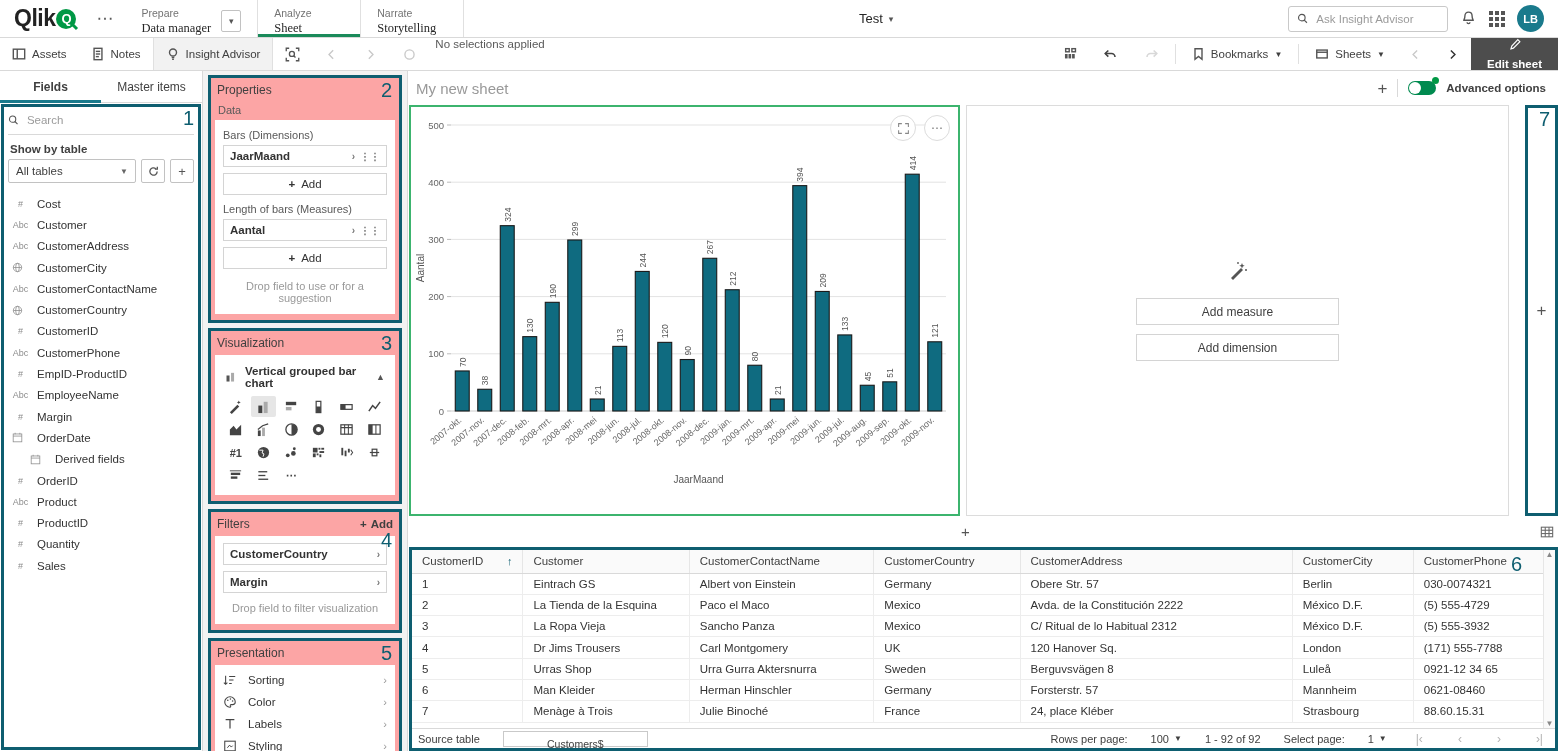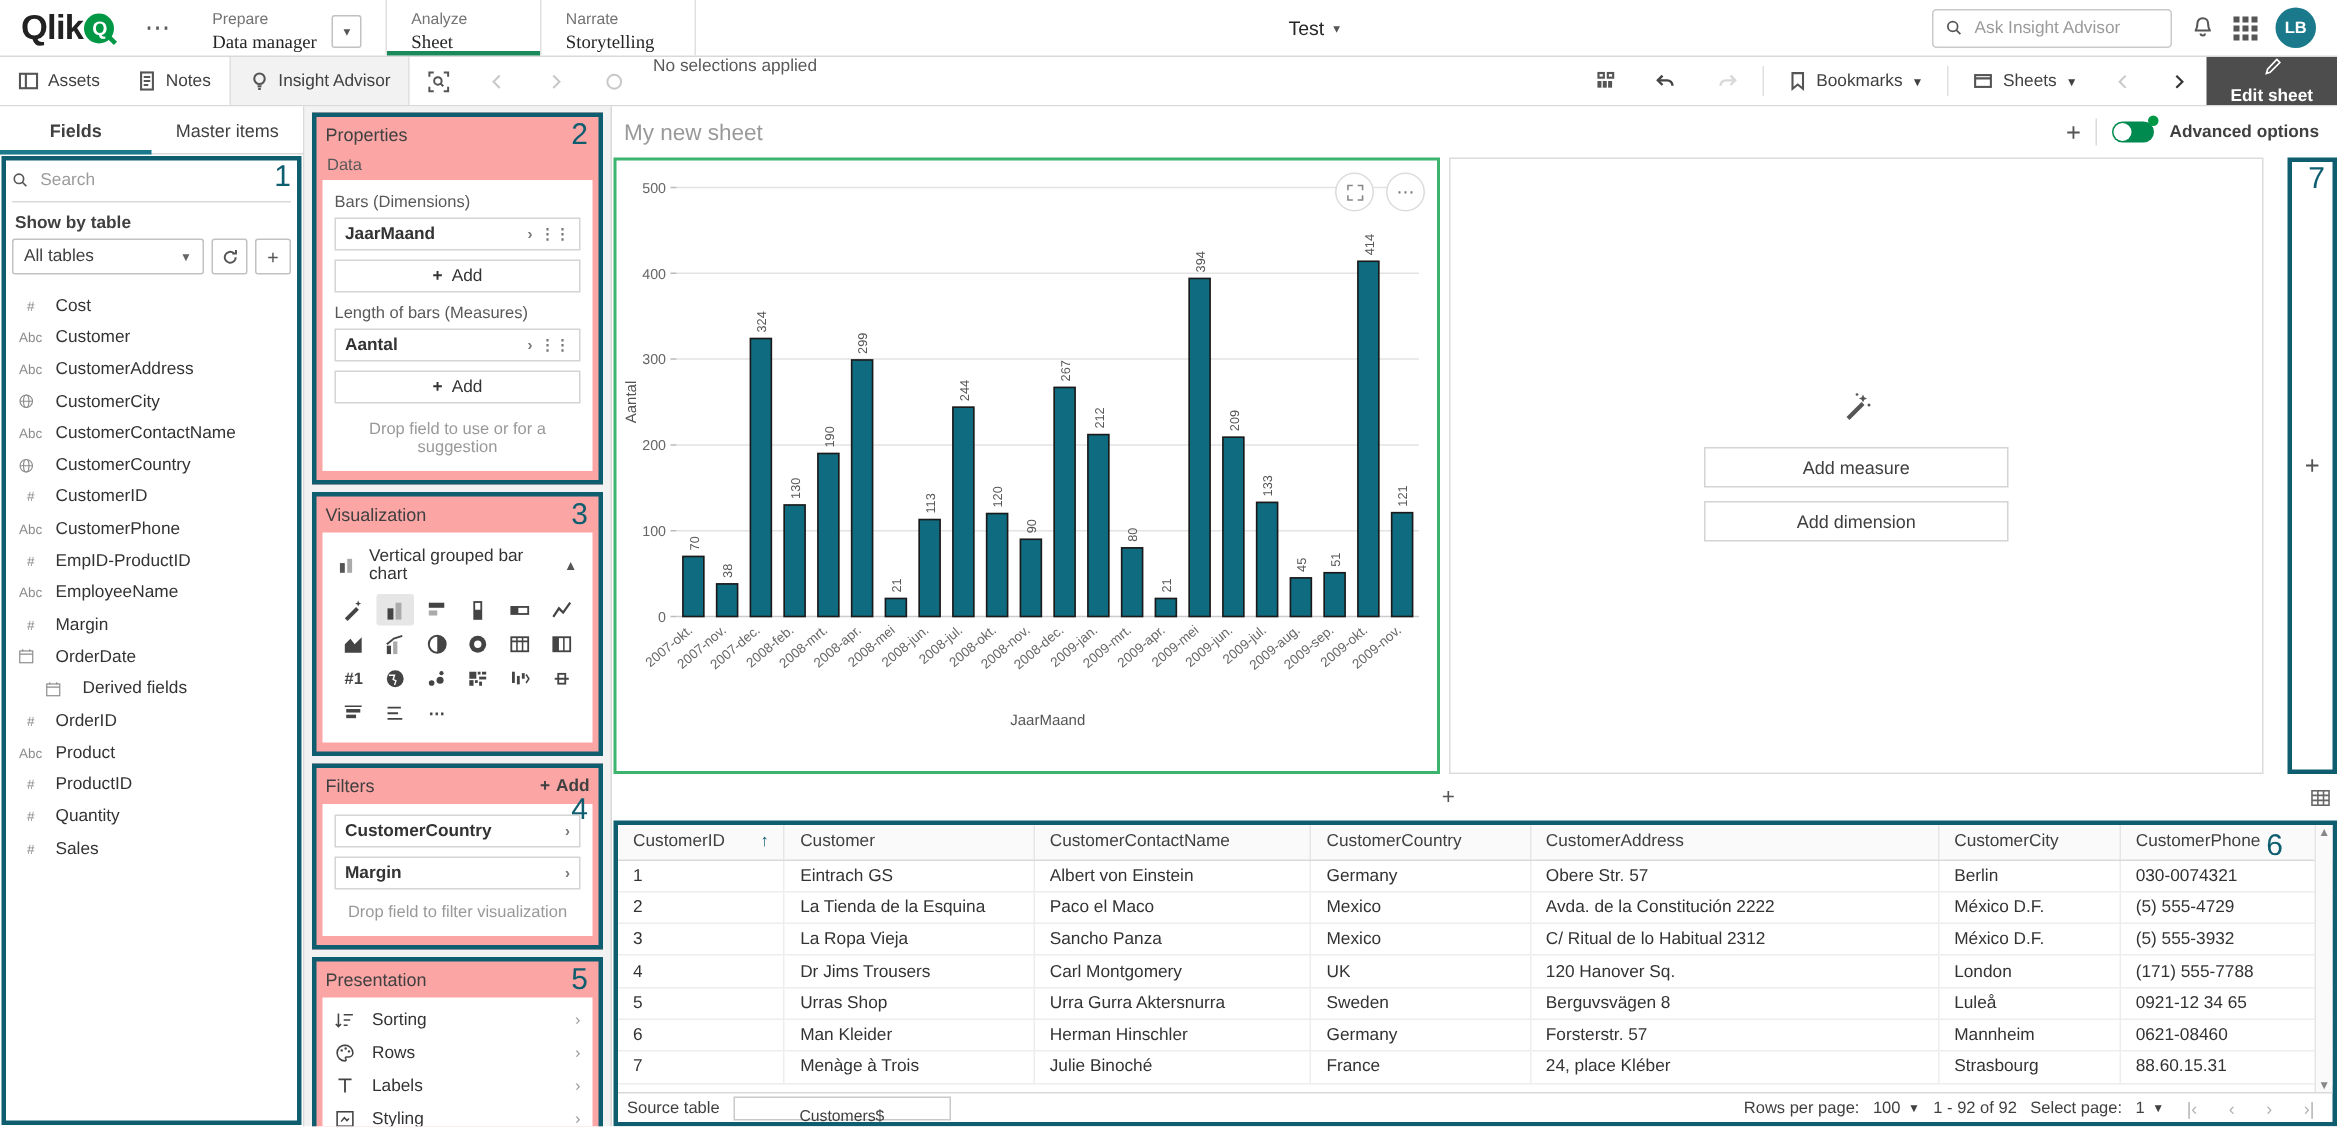--- a/index.html
+++ b/index.html
@@ -73,21 +73,21 @@
   .panel { background:#fca5a5; position:relative; border:3px solid #0e5e70; padding:2px 4px 6px; }
   .panel-hd { font-size:12px; color:#404040; padding:3px 2px 5px; display:flex; justify-content:space-between; align-items:center;}
   .panel-num { position:absolute; right:7px; top:2px; font-size:20px; color:#0e5e70; font-weight:300; line-height:20px;}
   .subhd { font-size:11px; color:#595959; padding:2px 3px 4px; }
   .white { background:#fff; padding:7px 8px 9px; }
   .pfield { height:22px; border:1px solid #d4d4d4; background:#fff; display:flex; align-items:center; justify-content:space-between; padding:0 6px; font-size:11.5px; font-weight:bold; color:#333; margin-bottom:6px; cursor:pointer;}
   .pfield .rt { display:flex; align-items:center; gap:5px; color:#777; font-size:10px;}
   .addbtn { height:22px; border:1px solid #d4d4d4; background:#fff; display:flex; align-items:center; justify-content:center; gap:6px; font-size:11.5px; color:#333; cursor:pointer; margin-bottom:8px;}
   .lblsm { font-size:11px; color:#595959; margin:2px 0 4px; }
   .hint { text-align:center; font-size:11px; color:#999; padding:3px 0 1px; }
-  .vizhd { display:flex; align-items:center; gap:8px; font-size:11.5px; font-weight:normal; color:#333; padding:3px 2px 7px; cursor:pointer;}
+  .vizhd { display:flex; align-items:center; gap:8px; font-size:11.5px; font-weight:bold; color:#333; padding:3px 2px 7px; cursor:pointer;}
   .vizgrid { display:grid; grid-template-columns:repeat(6,1fr); gap:2px; }
   .vizcell { height:21px; display:flex; align-items:center; justify-content:center; cursor:pointer; border-radius:2px;}
   .vizcell.on { background:#e6e6e6; }
   .addlink { display:flex; align-items:center; gap:4px; font-size:11.5px; color:#404040; font-weight:bold; cursor:pointer;}
   .prow { height:22px; display:flex; align-items:center; gap:9px; font-size:11.5px; color:#333; cursor:pointer; padding:0 4px;}
   .prow .chev { margin-left:auto; color:#999; font-size:11px;}
   .prow .pico { width:16px; text-align:center; color:#555; font-size:12px; flex:none;}
 
   
   #sheetarea { flex:1; display:flex; flex-direction:column; background:#fff; position:relative; overflow:hidden;}
@@ -121,21 +121,21 @@
   .addrow-r { position:absolute; right:4px; top:420px; color:#555; font-size:12px;}
 
   
   #datatable { position:absolute; left:1px; right:0px; top:442px; bottom:0px; border:3px solid #0e5e70; background:#fff; display:flex; flex-direction:column;}
   .dt-num { position:absolute; right:33px; top:3px; font-size:20px; color:#0e5e70; font-weight:300; z-index:4;}
   table { border-collapse:collapse; width:100%; table-layout:fixed; }
   thead th { height:23px; font-size:11.5px; font-weight:normal; color:#404040; text-align:left; padding:0 10px; background:#fafafa; border-bottom:1px solid #d9d9d9; border-right:1px solid #e6e6e6; white-space:nowrap; cursor:pointer; }
   tbody td { height:21.3px; font-size:11.5px; color:#333; padding:0 10px; border-bottom:1px solid #ededed; border-right:1px solid #ededed; white-space:nowrap; overflow:hidden; text-overflow:ellipsis;}
   .tblwrap { flex:1; overflow:hidden; position:relative; }
   .vscroll { position:absolute; right:0; top:0; bottom:0; width:12px; background:#fafafa; border-left:1px solid #e6e6e6; display:flex; flex-direction:column; align-items:center; justify-content:space-between; color:#888; font-size:8px;}
-  .dt-foot { height:20px; border-top:1px solid #d9d9d9; display:flex; align-items:center; gap:9px; padding:0 6px; font-size:11px; color:#404040;justify-content:space-between;}
+  .dt-foot { height:20px; border-top:1px solid #d9d9d9; display:flex; align-items:center; gap:23px; padding:0 6px; font-size:11px; color:#404040;justify-content:space-between;}
   .srcsel { width:145px; height:16px; border:1px solid #c9c9c9; background:#fff; display:flex; align-items:center; gap:6px; padding:0 5px; font-size:10.5px; cursor:pointer;flex-direction:column;}
   .srcsel .cv { margin-left:auto; font-size:8px; color:#666;}
   .footspacer { flex:1; }
   .fsel { display:flex; align-items:center; gap:5px; cursor:pointer;}
   .pgbtn { padding:0 6px; color:#0e5e70; cursor:pointer; font-size:12px;}
   .pgbtn.dis { color:#b3b3b3; }
 
   
   .outline1 { position:absolute; left:1px; top:33px; right:1px; bottom:1px; border:3px solid #0e5e70; pointer-events:none;}
   .num1 { position:absolute; right:8px; top:36px; font-size:20px; color:#0e5e70; font-weight:300;}
@@ -667,21 +667,21 @@
           </div>
           <div class="prow">
             <span class="pico">
               <svg width="14" height="14" viewBox="0 0 16 16">
                 <path d="M8 2a6 6 0 100 12c1 0 1-1 .5-1.6-.5-.7 0-1.4.8-1.4H11a3 3 0 003-3c0-3.3-2.7-6-6-6z" fill="none" stroke="#444" stroke-width="1.2"></path>
                 <circle cx="5.5" cy="6" r=".9" fill="#444"></circle>
                 <circle cx="8.5" cy="4.6" r=".9" fill="#444"></circle>
                 <circle cx="11" cy="6.8" r=".9" fill="#444"></circle>
               </svg>
             </span>
-            <span>Rows</span>
+            <span>Color</span>
             <span class="chev">›</span>
           </div>
           <div class="prow">
             <span class="pico">
               <svg width="14" height="14" viewBox="0 0 16 16">
                 <line x1="3" y1="3" x2="13" y2="3" stroke="#444" stroke-width="1.4"></line>
                 <line x1="8" y1="3" x2="8" y2="13" stroke="#444" stroke-width="1.4"></line>
               </svg>
             </span>
             <span>Labels</span>

